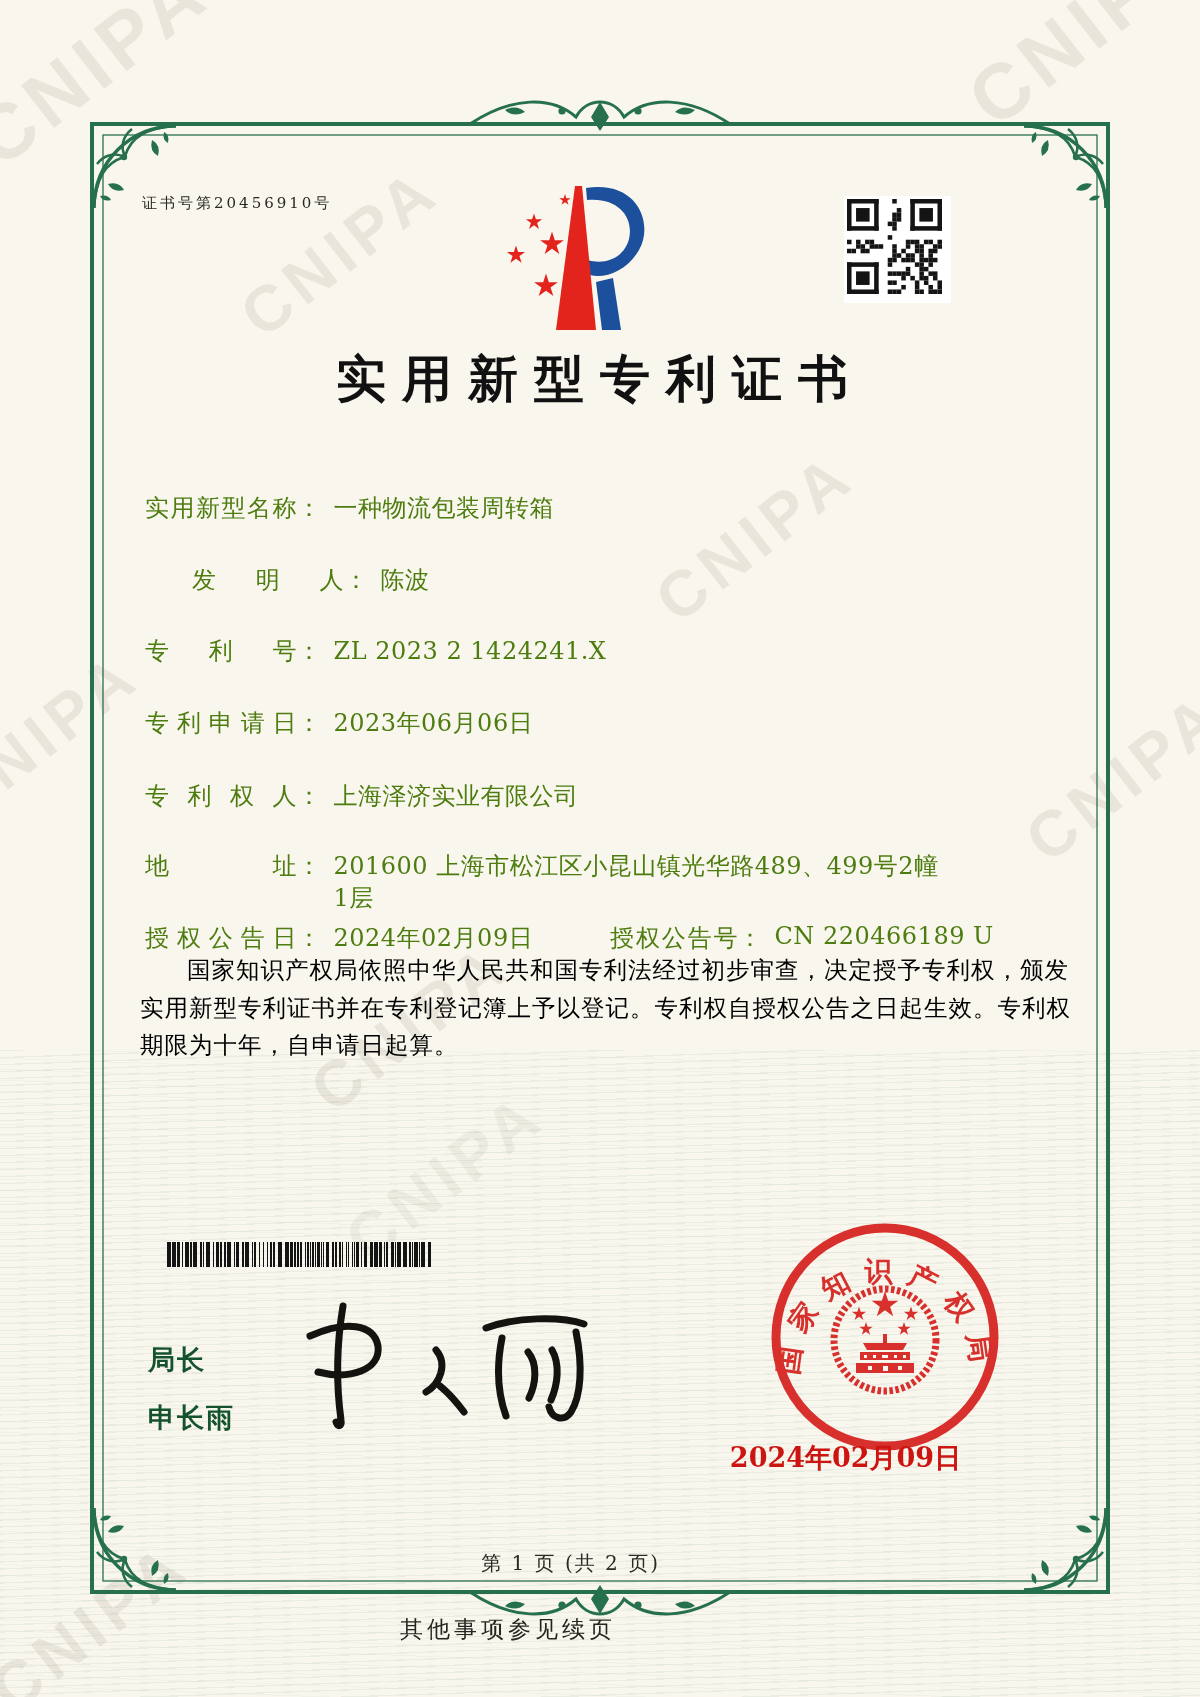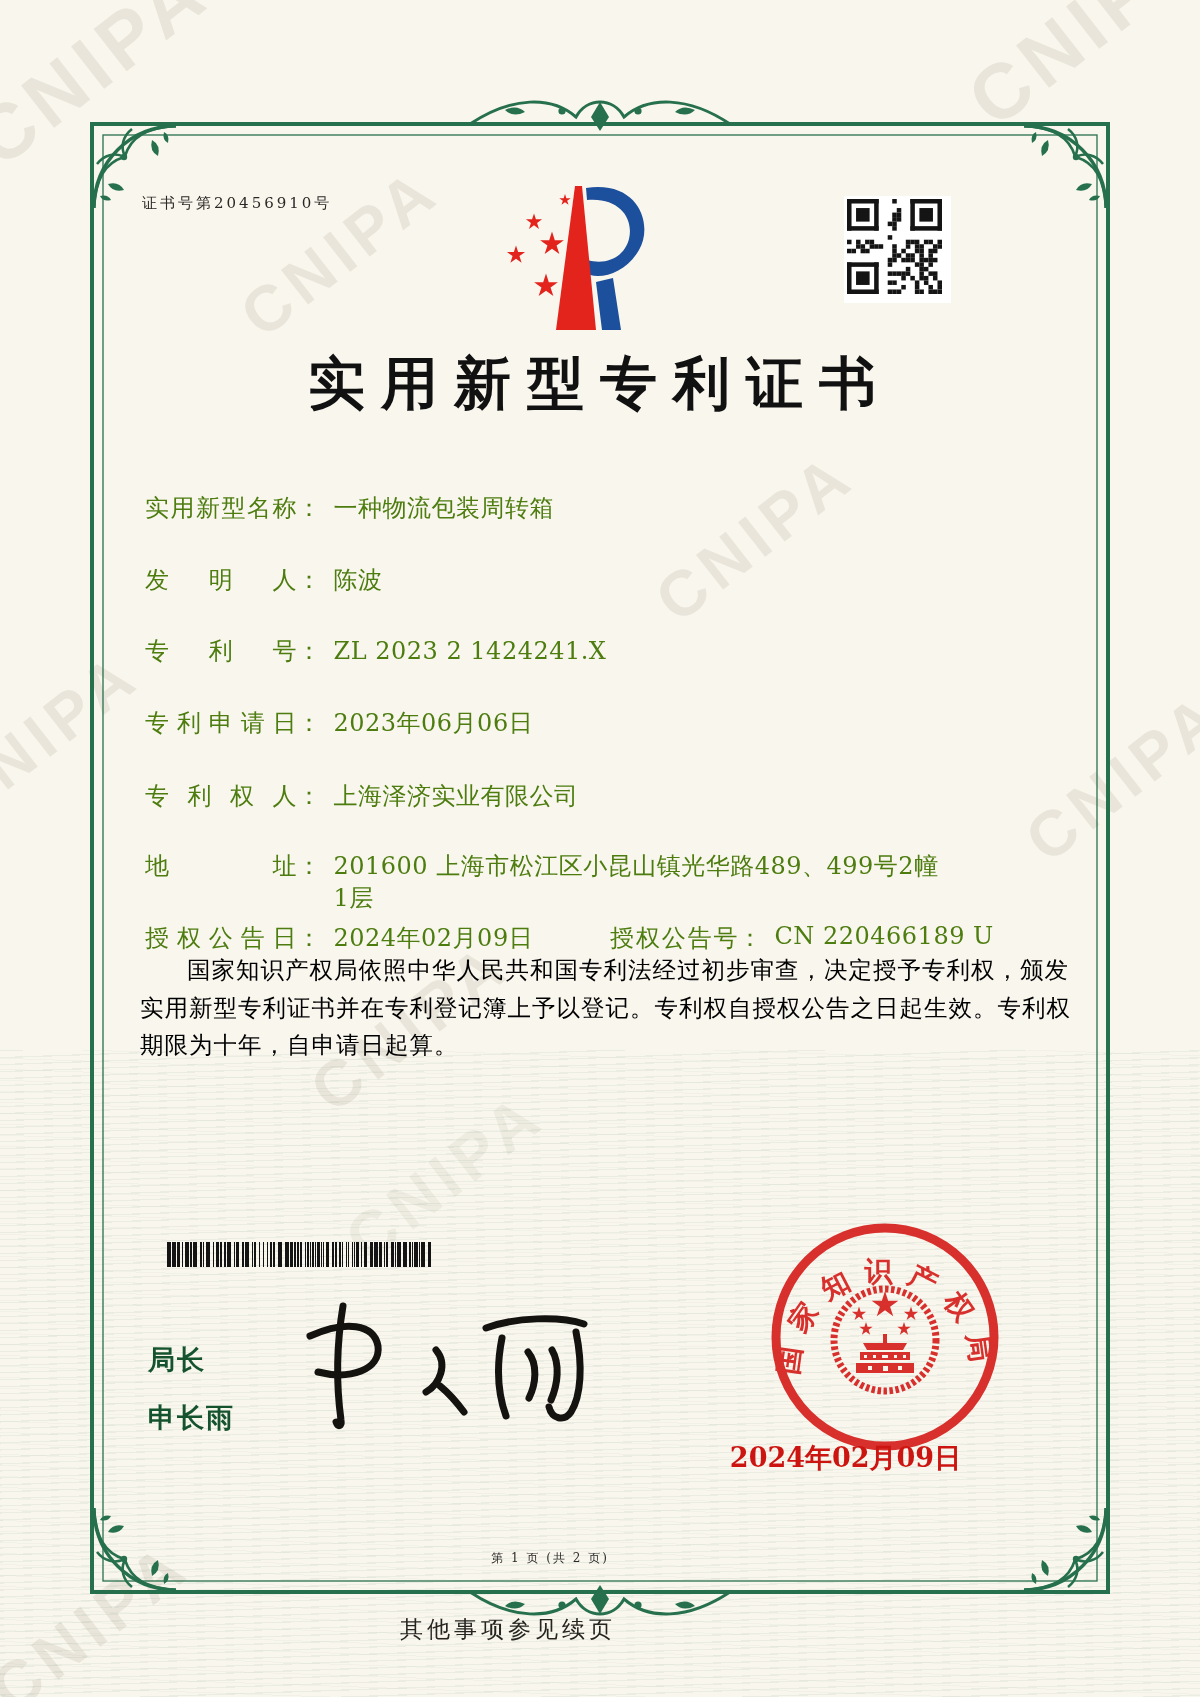--- a/index.html
+++ b/index.html
@@ -19,41 +19,41 @@
     position:absolute; font-family:"Liberation Sans","DejaVu Sans",sans-serif;
     font-weight:bold; font-size:64px; letter-spacing:7px; color:rgba(150,142,120,0.16);
     transform:rotate(-38deg); pointer-events:none; white-space:nowrap;
   }
   svg.frame{position:absolute; left:0; top:0;}
   .cert-no{position:absolute; left:142px; top:194px; font-size:15px; letter-spacing:3px; color:#2a2824;}
   .logo{position:absolute; left:478px; top:180px;}
   .qr{position:absolute; left:844px; top:196px; width:101px; height:101px; background:#fff; padding:3px;}
   .title{
     position:absolute; left:0; width:1200px; top:346px; text-align:center;
-    font-size:57px; font-weight:bold; letter-spacing:16px; color:#111;
+    font-size:50px; font-weight:bold; letter-spacing:16px; color:#111;
   }
   .fields{position:absolute; left:145px; top:484px; width:940px;}
   .frow{position:absolute; left:0; width:940px; font-size:24px; letter-spacing:0.5px; color:#4d7c0f;}
   .flabel{display:inline-block; width:152px; text-align:justify; text-align-last:justify; vertical-align:top;}
   .fcolon{display:inline-block; margin-right:12px; vertical-align:top;}
   .fvalue{display:inline-block; width:640px; vertical-align:top; line-height:1.35;}
   .gpair2{position:absolute; left:465px; top:0;}
   .gpair2 .flabel{width:128px;}
   .body-text{position:absolute; left:140px; top:952px; width:938px; font-size:23.5px; line-height:1.6; color:#000000; letter-spacing:1px;}
   .body-text p{margin:0 0 13px 0; text-indent:2em;}
   .barcode{position:absolute; left:167px; top:1242px;}
   .officer{position:absolute; left:148px; top:1342px; font-family:"Liberation Sans","DejaVu Sans",sans-serif; font-weight:bold; font-size:27px; color:#14532d;}
   .officer div{margin-bottom:22px; letter-spacing:2px;}
   .signature{position:absolute; left:288px; top:1292px;}
   .seal{position:absolute; left:760px; top:1212px; opacity:0.93;}
   .seal-date{
     position:absolute; left:718px; top:1440px; width:255px; text-align:center;
     font-size:27px; font-weight:bold; color:#cc1410; letter-spacing:0px;
   }
-  .page-footer{position:absolute; left:440px; top:1550px; width:220px; text-align:center; font-size:12px; color:#2b2926; letter-spacing:2px;}
+  .page-footer{position:absolute; left:440px; top:1550px; width:220px; text-align:right; font-size:20px; color:#2b2926; letter-spacing:2px;}
   .cont-note{position:absolute; left:400px; top:1614px; width:260px; text-align:left; font-size:23px; color:#26241f; letter-spacing:4px;}
 </style>
 </head>
 <body>
 
 <div class="page">
 
   <div class="watermark" style="left:-45px; top:20px;  font-size:78px;">CNIPA</div>
   <div class="watermark" style="left:950px; top:-20px; font-size:78px;">CNIPA</div>
   <div class="watermark" style="left:225px; top:215px;">CNIPA</div>
@@ -225,21 +225,21 @@
         <rect x="90" y="90" width="4.5" height="4.5" fill="#141414"></rect>
       </svg>
   </div>
 
   <div class="title">实用新型专利证书</div>
 
   <div class="fields">
     <div class="frow" style="top:8px;">
       <span class="flabel">实用新型名称</span><span class="fcolon">：</span><span class="fvalue">一种物流包装周转箱</span>
     </div>
-    <div class="frow" style="top:80px;">
+    <div class="frow" style="top:80px;margin-left:47px;">
       <span class="flabel">发明人</span><span class="fcolon">：</span><span class="fvalue">陈波</span>
     </div>
     <div class="frow" style="top:151px;text-decoration:underline;">
       <span class="flabel">专利号</span><span class="fcolon">：</span><span class="fvalue">ZL 2023 2 1424241.X</span>
     </div>
     <div class="frow" style="top:223px;">
       <span class="flabel">专利申请日</span><span class="fcolon">：</span><span class="fvalue">2023年06月06日</span>
     </div>
     <div class="frow" style="top:296px;">
       <span class="flabel">专利权人</span><span class="fcolon">：</span><span class="fvalue">上海泽济实业有限公司</span>

